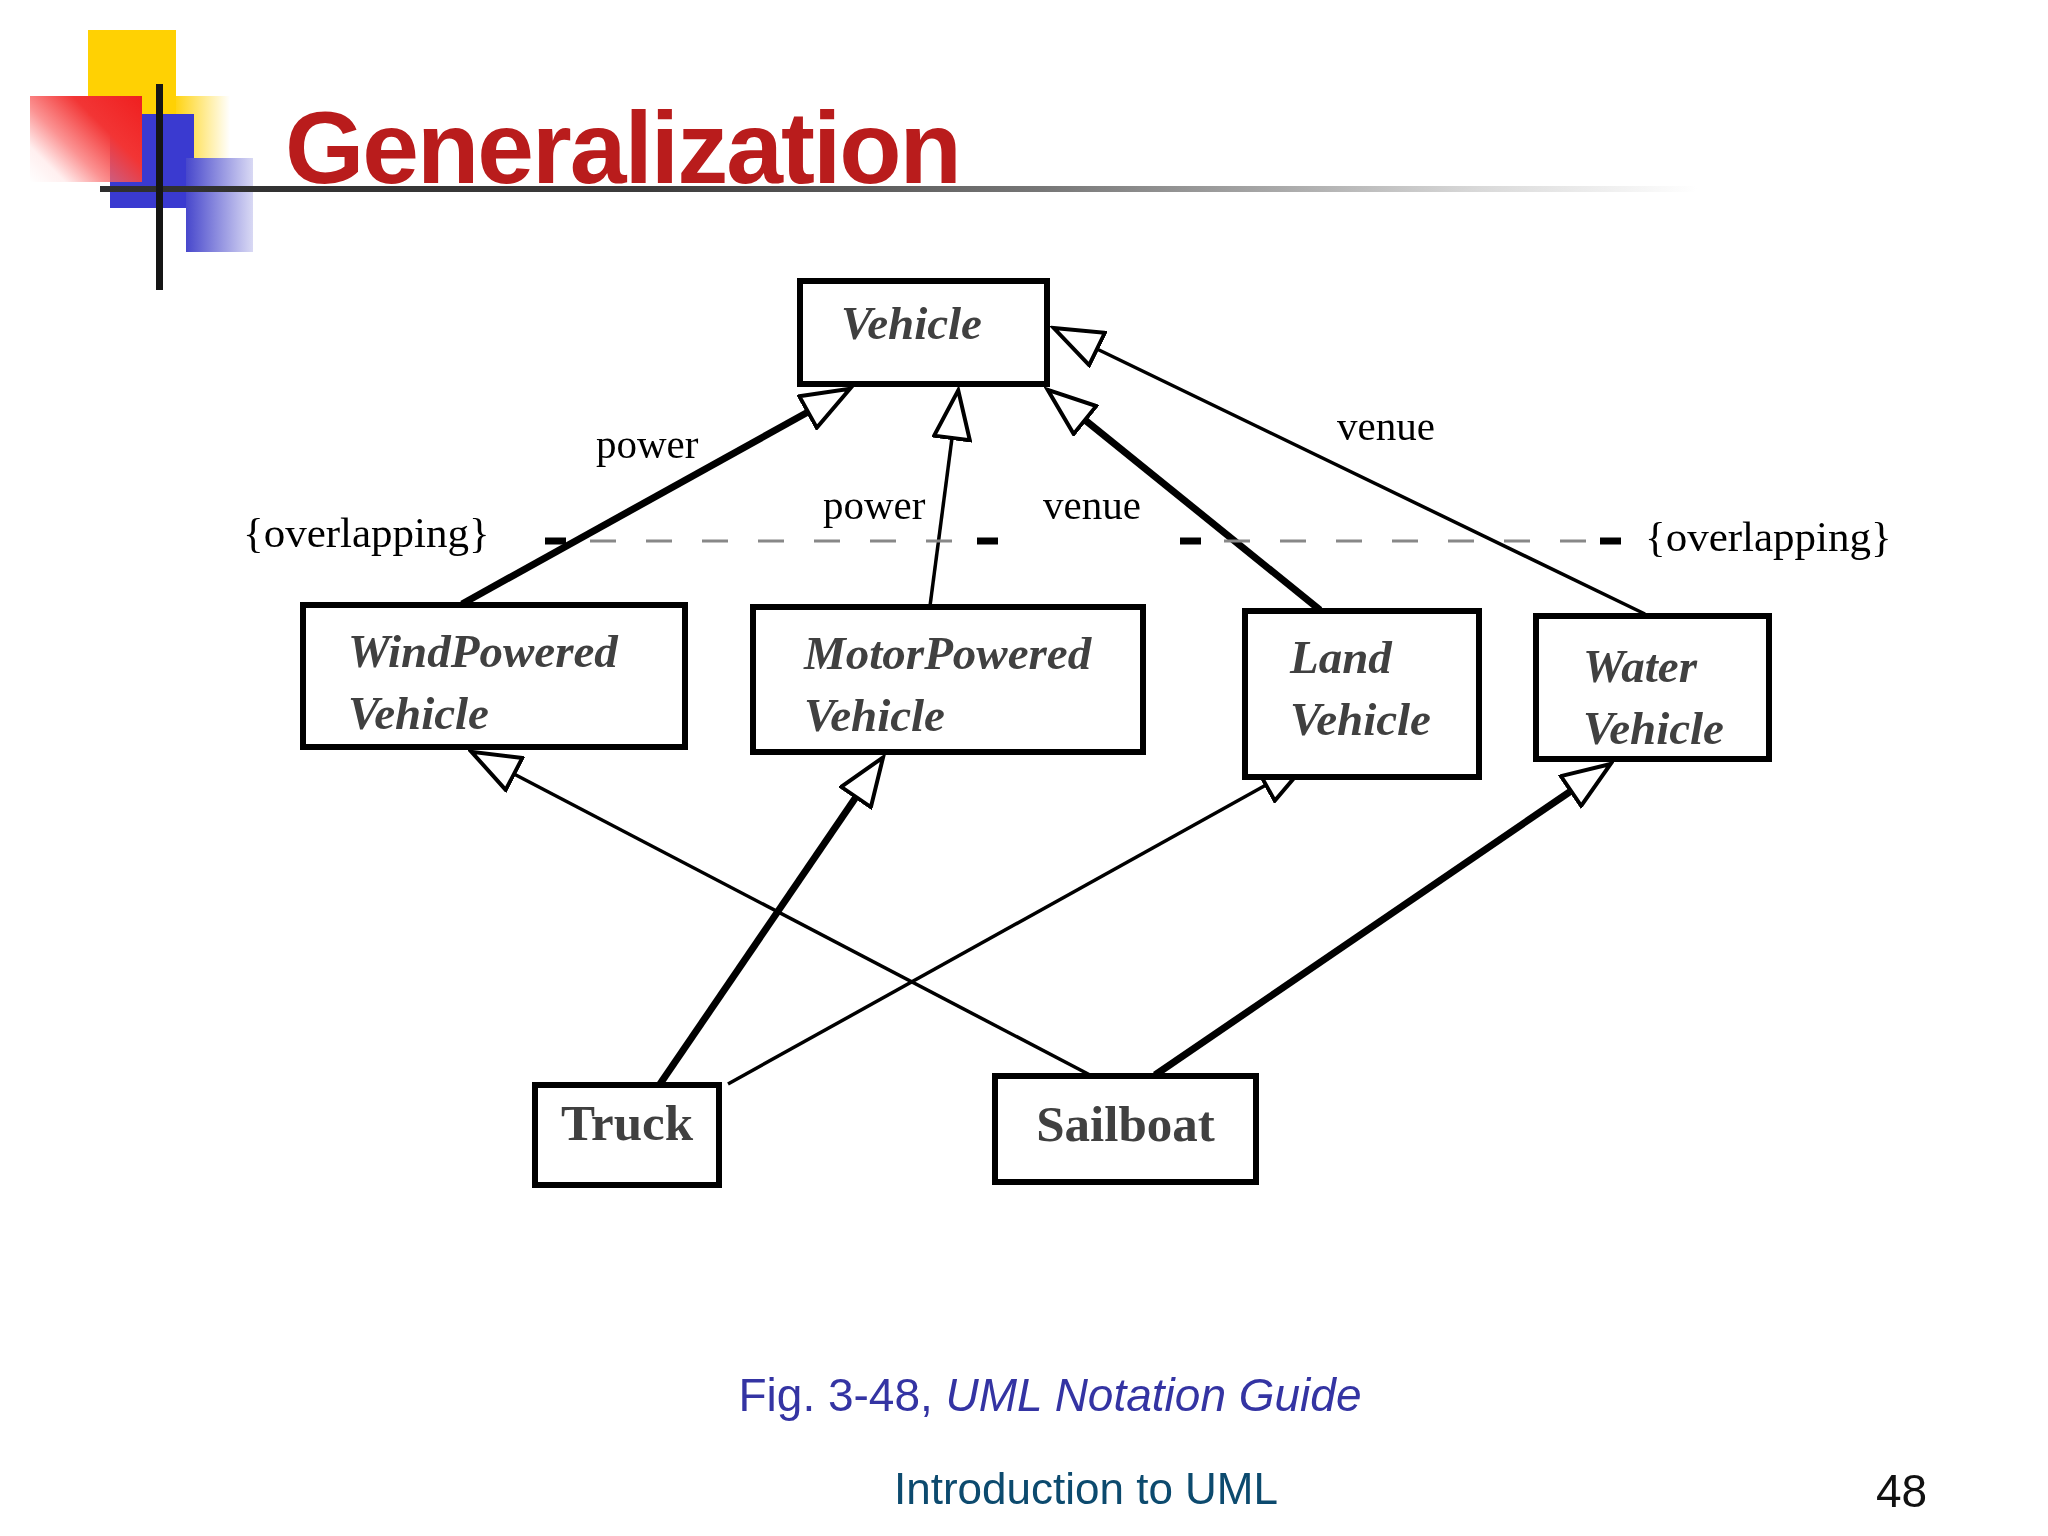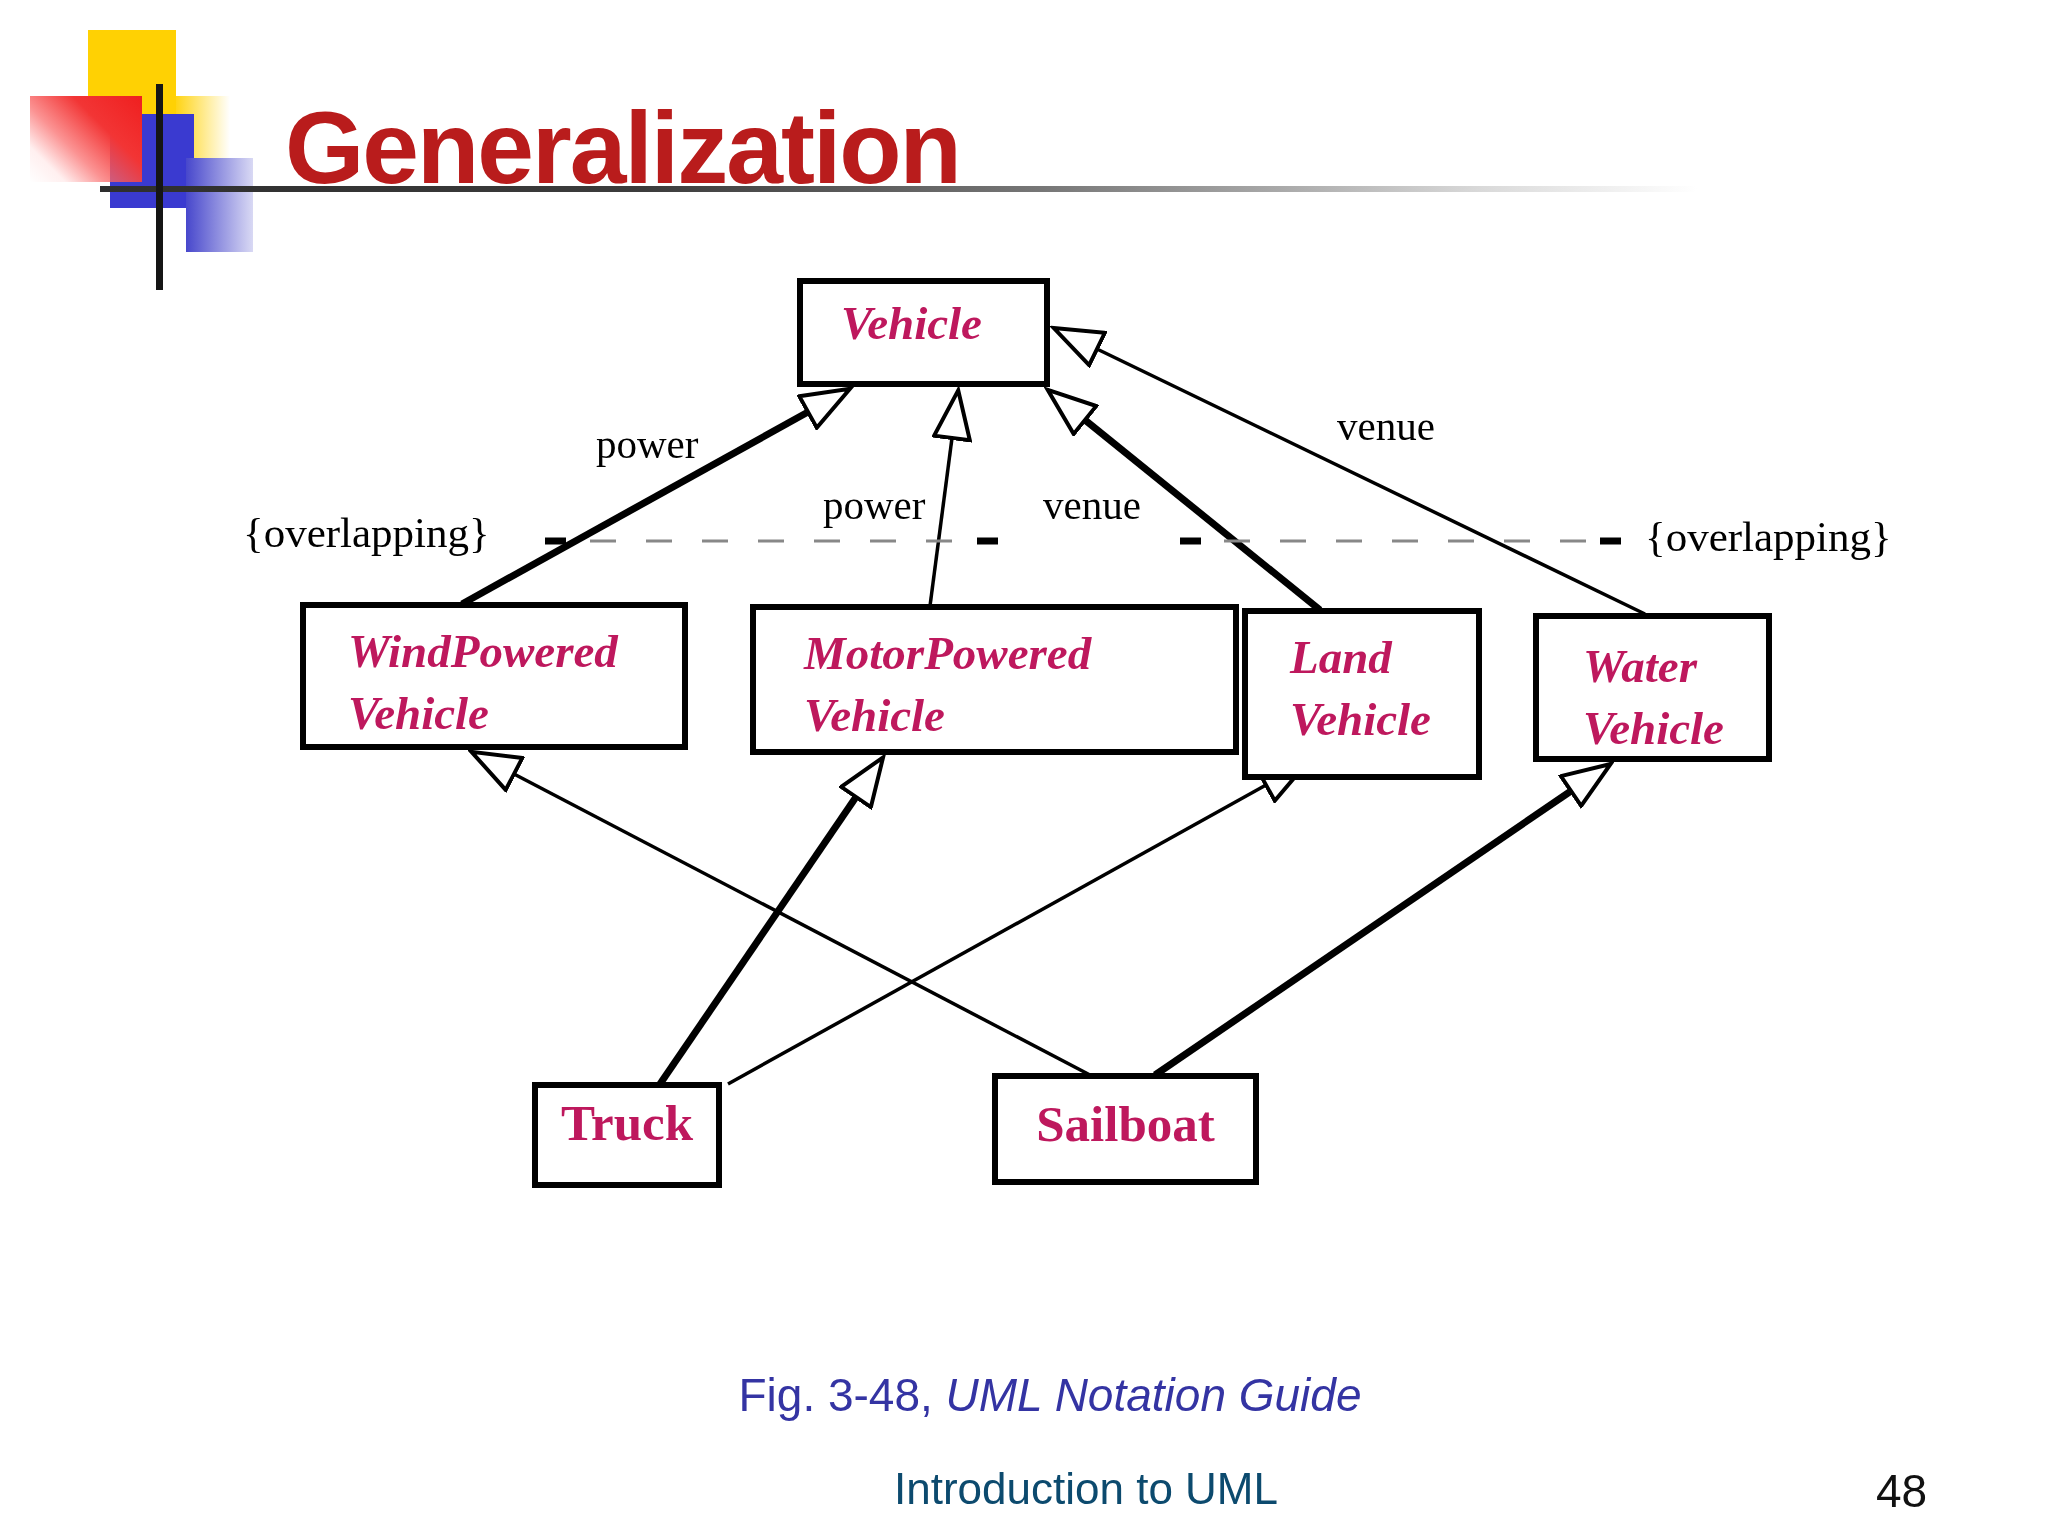--- a/index.html
+++ b/index.html
@@ -23,26 +23,26 @@
   
   .slide-title{
     position:absolute;left:285px;top:22px;font-size:102px;letter-spacing:-2px;
     color:#b91c1c;white-space:nowrap;
   }
   
   svg.connectors{position:absolute;left:0;top:0;}
   .uml-box{
     position:absolute;background:#fff;border:6px solid #000;box-sizing:border-box;
     font-family:"Liberation Serif",serif;font-weight:bold;font-style:italic;
-    font-size:47px;line-height:1.32;color:#be185d;
+    font-size:47px;line-height:1.32;color:#404040;
   }
   .uml-box .nm{display:block;}
   .box-vehicle {left:797px;top:278px;width:253px;height:109px;padding:8px 0 0 38px;}
   .box-wind    {left:300px;top:602px;width:388px;height:148px;padding:12px 16px 0 42px;}
-  .box-motor   {left:750px;top:604px;width:489px;height:151px;padding:12px 0 0 48px;}
+  .box-motor   {left:750px;top:604px;width:396px;height:151px;padding:12px 0 0 48px;}
   .box-land    {left:1242px;top:608px;width:240px;height:172px;padding:12px 16px 0 42px;}
   .box-water   {left:1533px;top:613px;width:239px;height:149px;padding:16px 0 0 44px;}
   .box-concrete{font-style:normal;font-size:51px;text-align:center;}
   .box-truck   {left:532px;top:1082px;width:190px;height:106px;padding:2px 0 0 0;}
   .box-sailboat{left:992px;top:1073px;width:267px;height:112px;padding:12px 0 0 0;}
   .edge-label{
     position:absolute;font-family:"Liberation Serif",serif;font-size:41px;color:#000;
     white-space:nowrap;
   }
   .lbl-power-left {left:596px;top:420px;}

